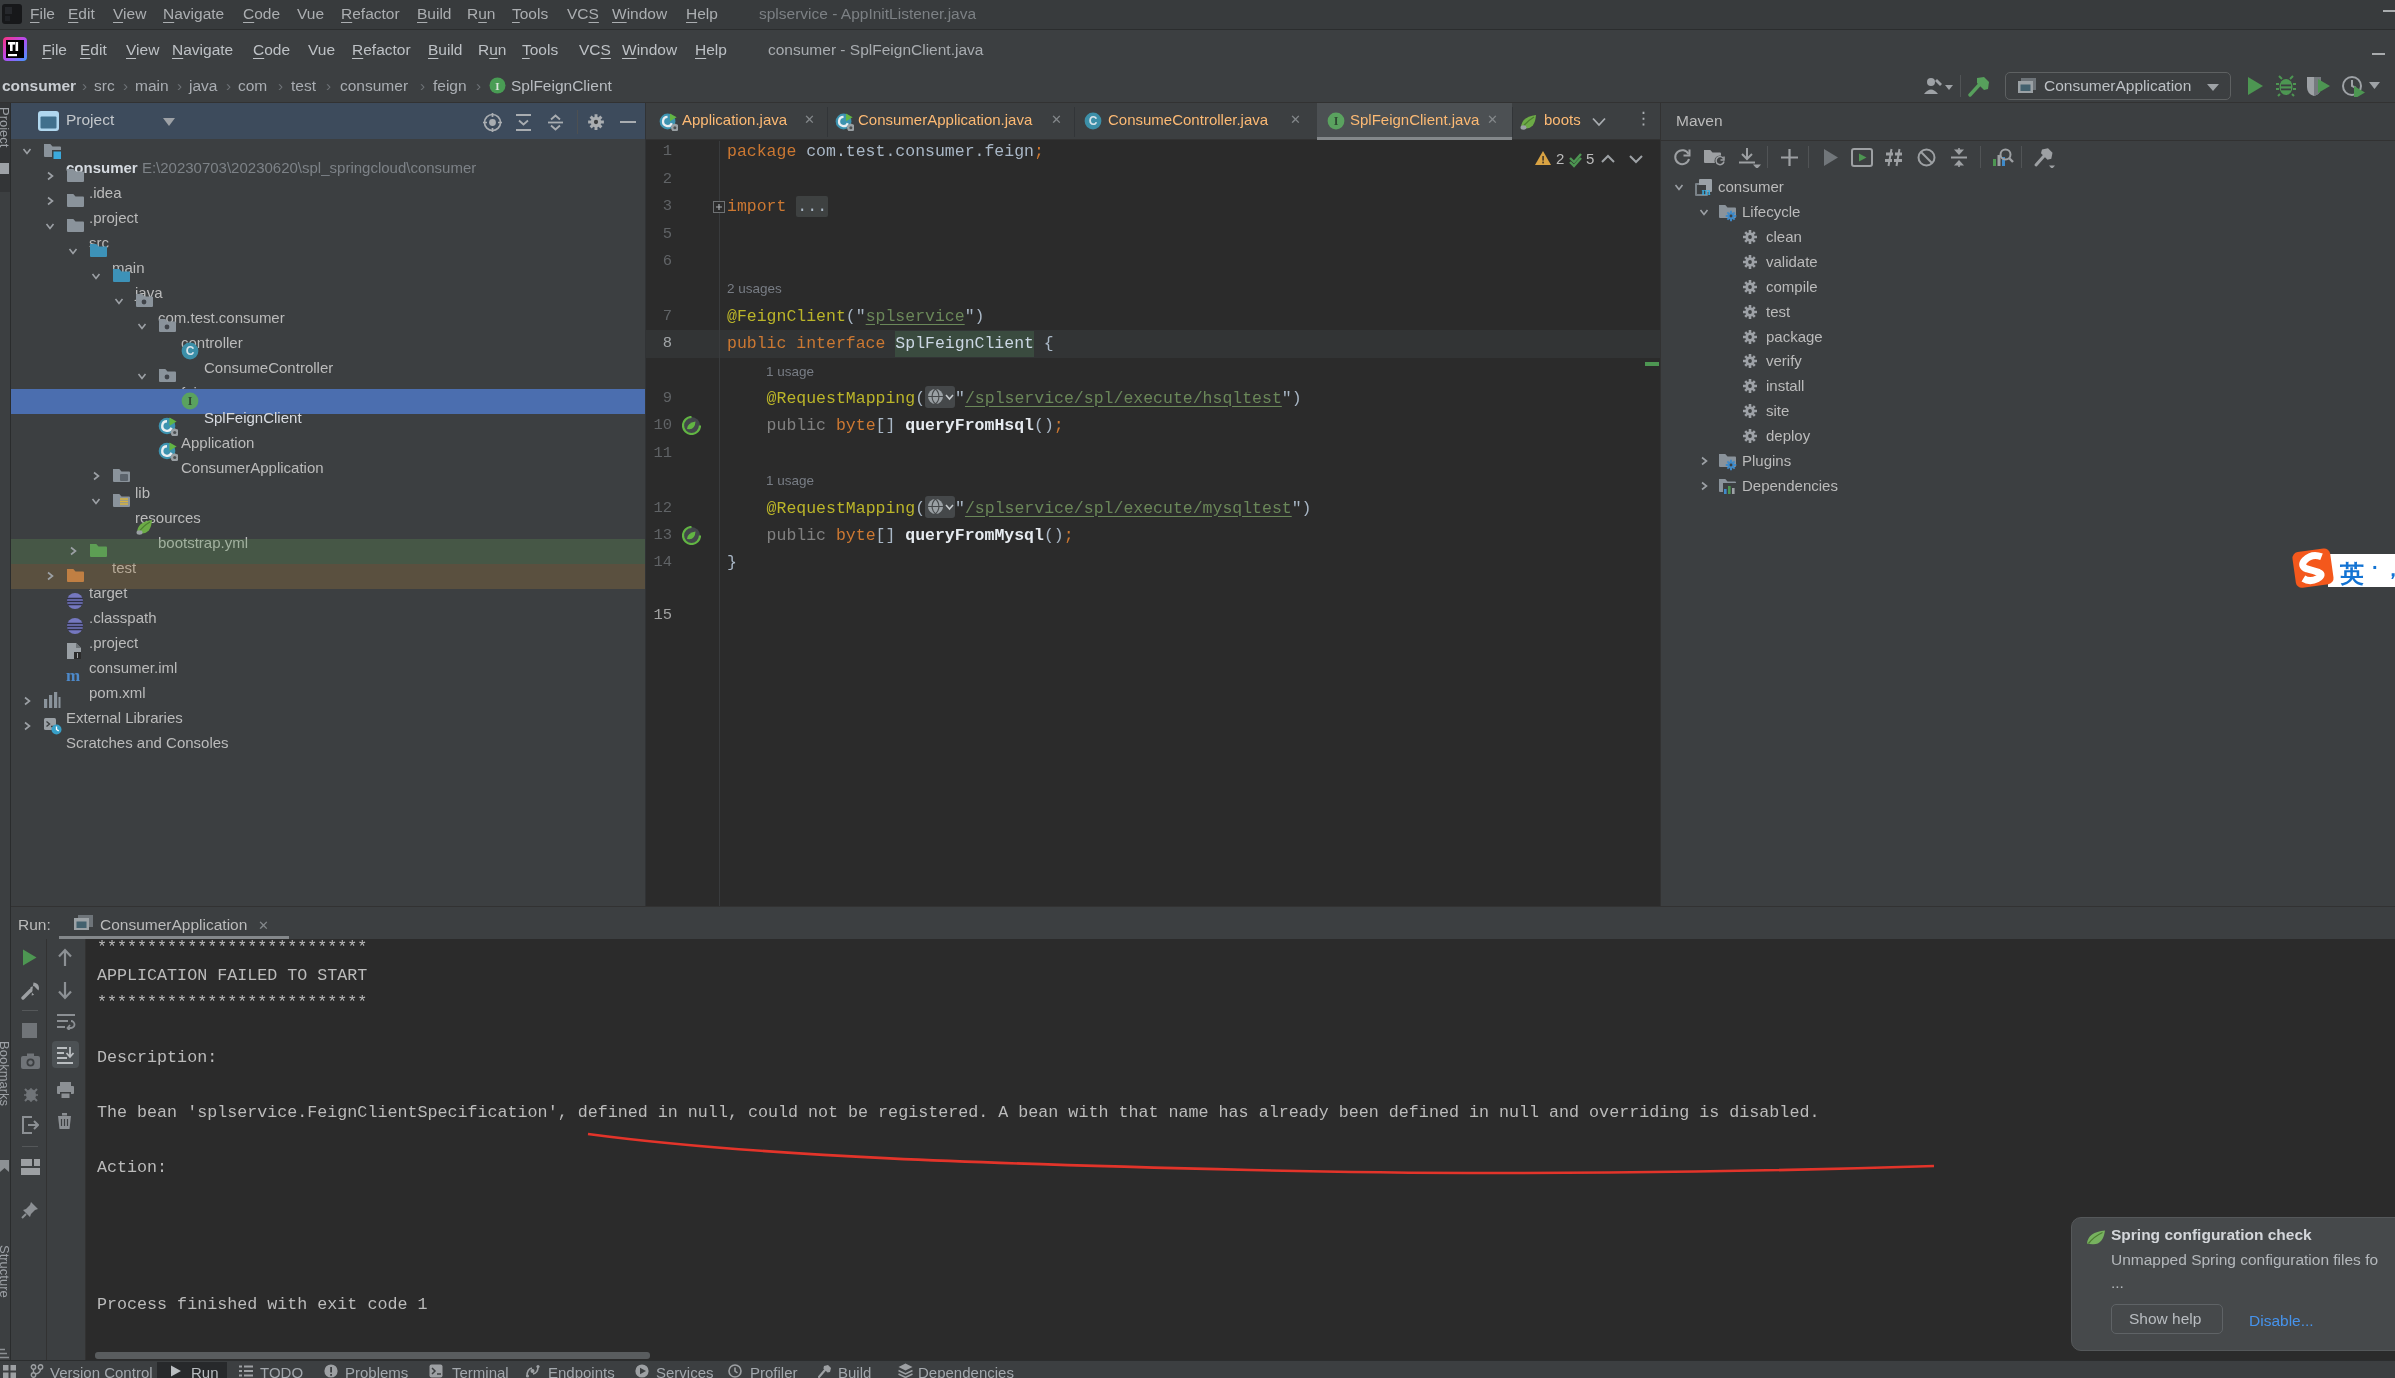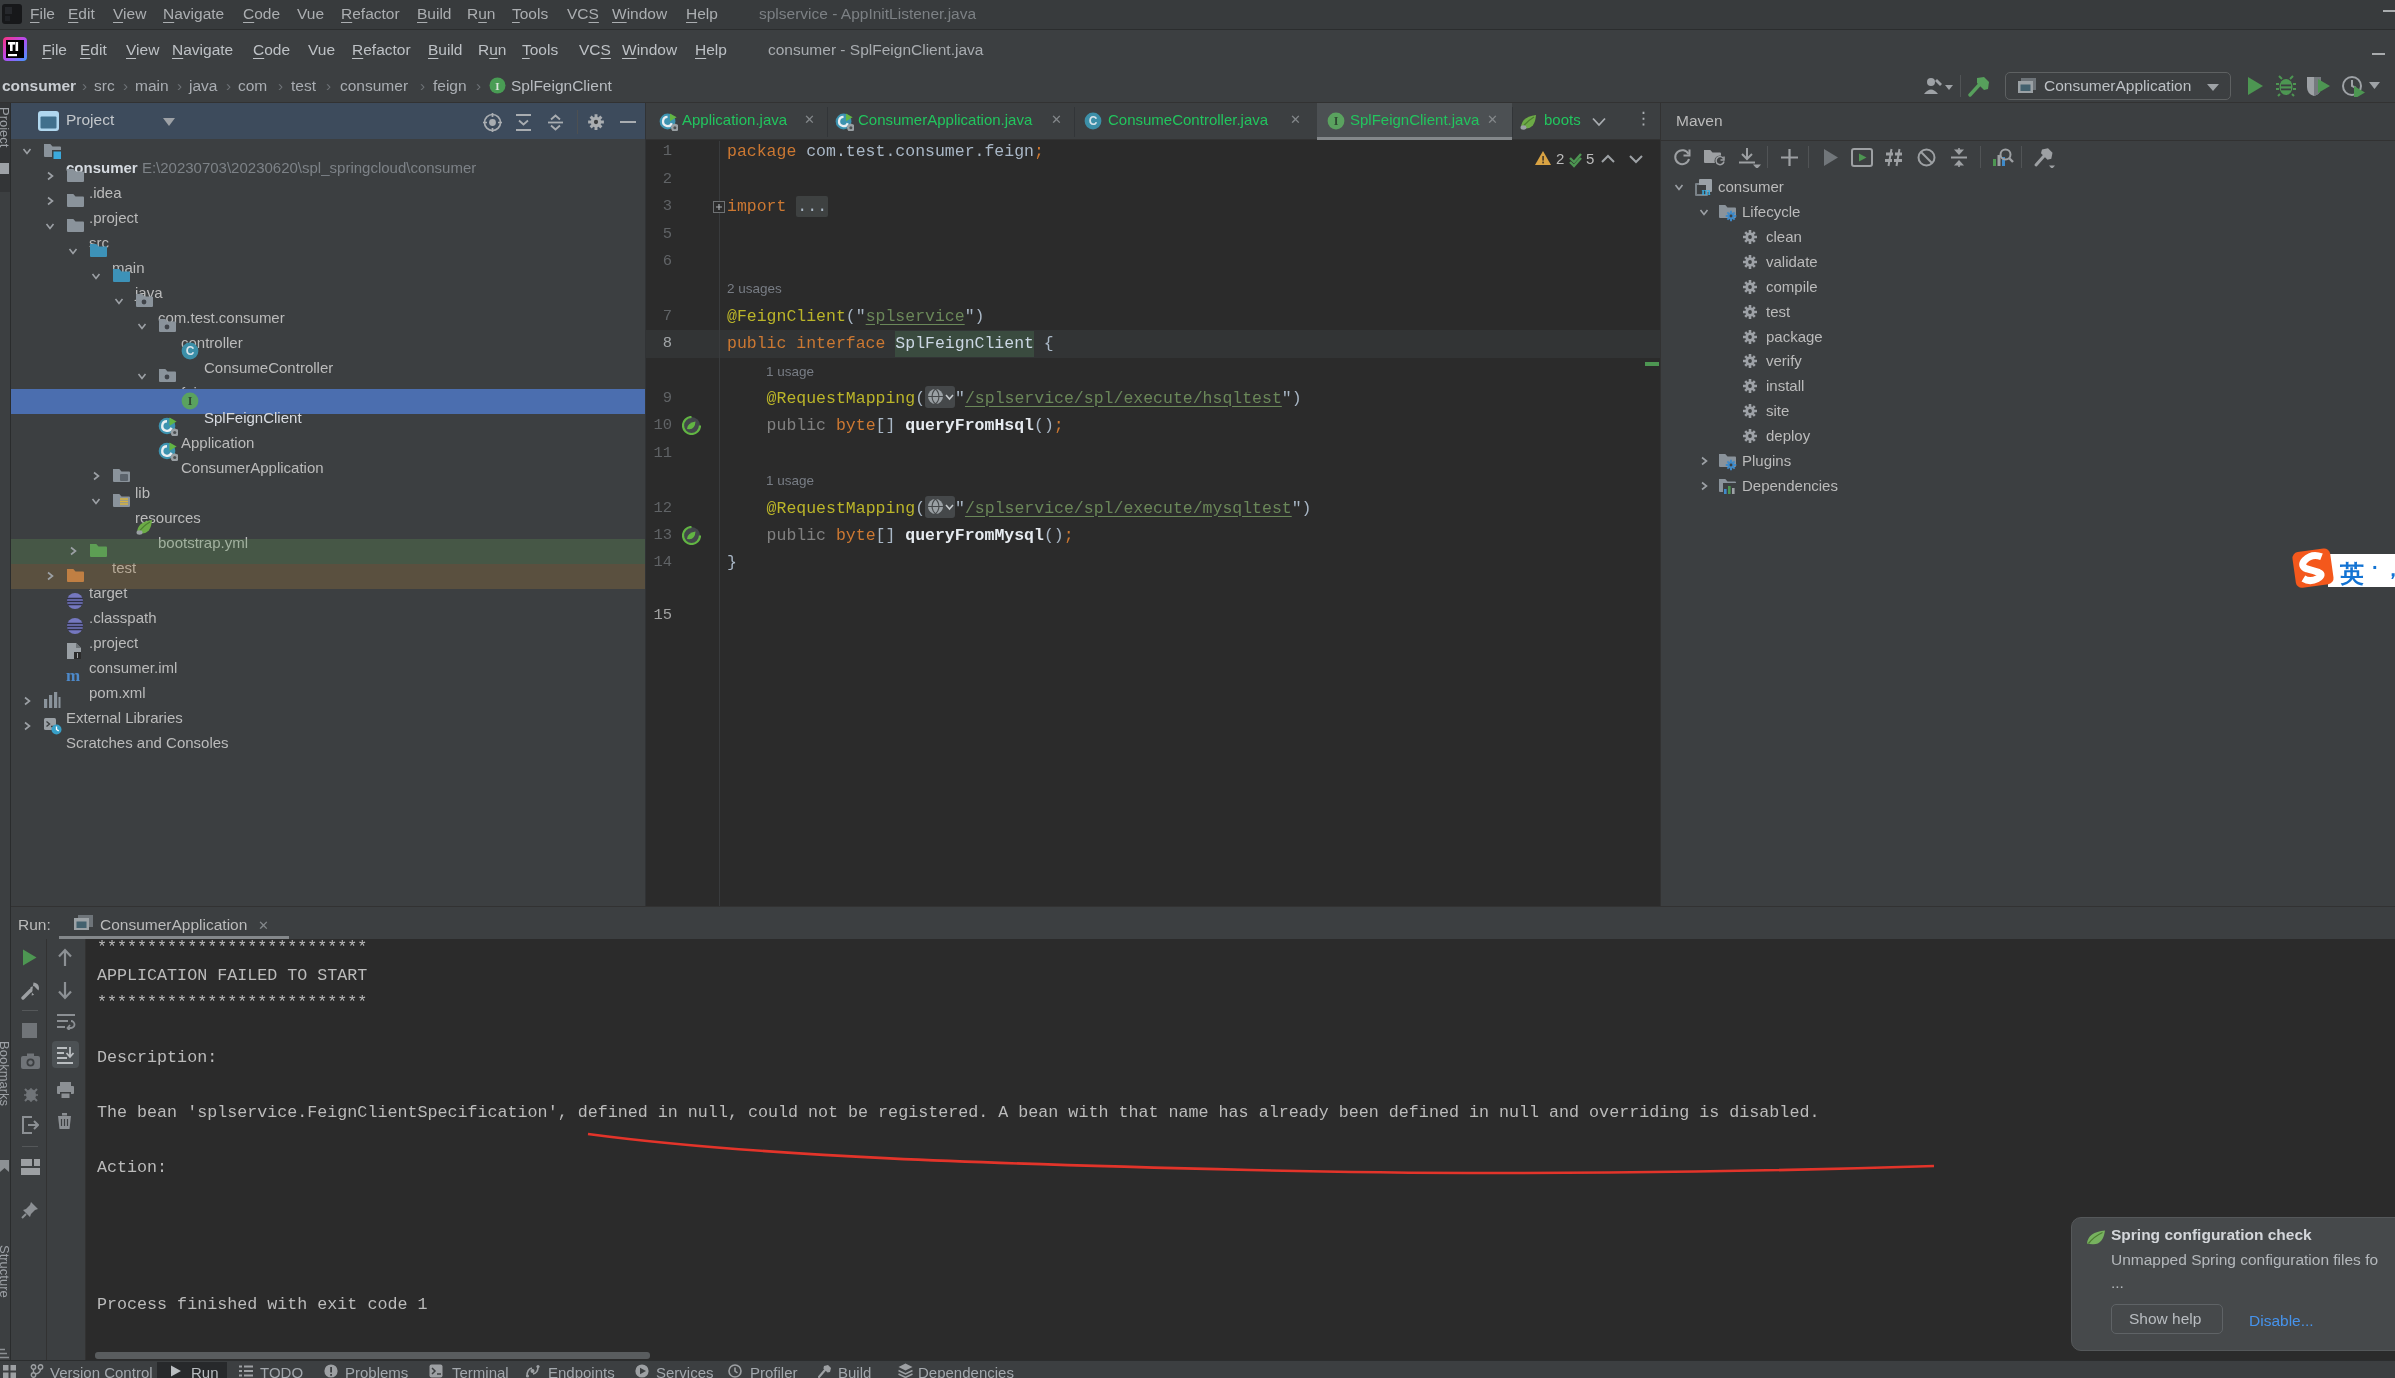--- a/index.html
+++ b/index.html
@@ -30,21 +30,21 @@
 #tabs { position:absolute; left:0; top:0; width:1014px; height:37px; background:#3c3f41; border-bottom:1px solid #323232; }
 #maven { left:1660px; top:103px; width:735px; height:803px; background:#3c3f41; border-left:1px solid #323232; }
 
 .trow { position:absolute; height:25px; width:646px; }
 .rowbg { position:absolute; left:11px; top:0; width:635px; height:25px; }
 .trow .lbl { position:absolute; top:20px; font-size:15px; color:#bbbbbb; white-space:nowrap; }
 .chev { position:absolute; top:7px; }
 .ticon { position:absolute; top:3px; }
 
 .mlbl { font-size:15px; color:#bbbbbb; white-space:nowrap; }
-.tabt { top:8px; font-size:15px; color:#22c55e; white-space:nowrap; }
+.tabt { top:8px; font-size:15px; color:#fdba74; white-space:nowrap; }
 .tabx { top:9px; font-size:13px; color:#84888b; }
 
 #code { position:absolute; left:0; top:38px; width:1014px; height:765px; }
 .cl { position:absolute; left:81px; font-size:16.5px; line-height:27.4px; white-space:pre; color:#a9b7c6; font-family:"Liberation Mono",monospace; }
 .lnum { position:absolute; width:30px; text-align:right; font-size:15.5px; color:#606366; font-family:"Liberation Mono",monospace; }
 .kw { color:#cc7832; }
 .ann { color:#bbb529; }
 .str { color:#6a8759; }
 .gray { color:#808080; }
 .meth { color:#e6ebf0; font-weight:bold; }

